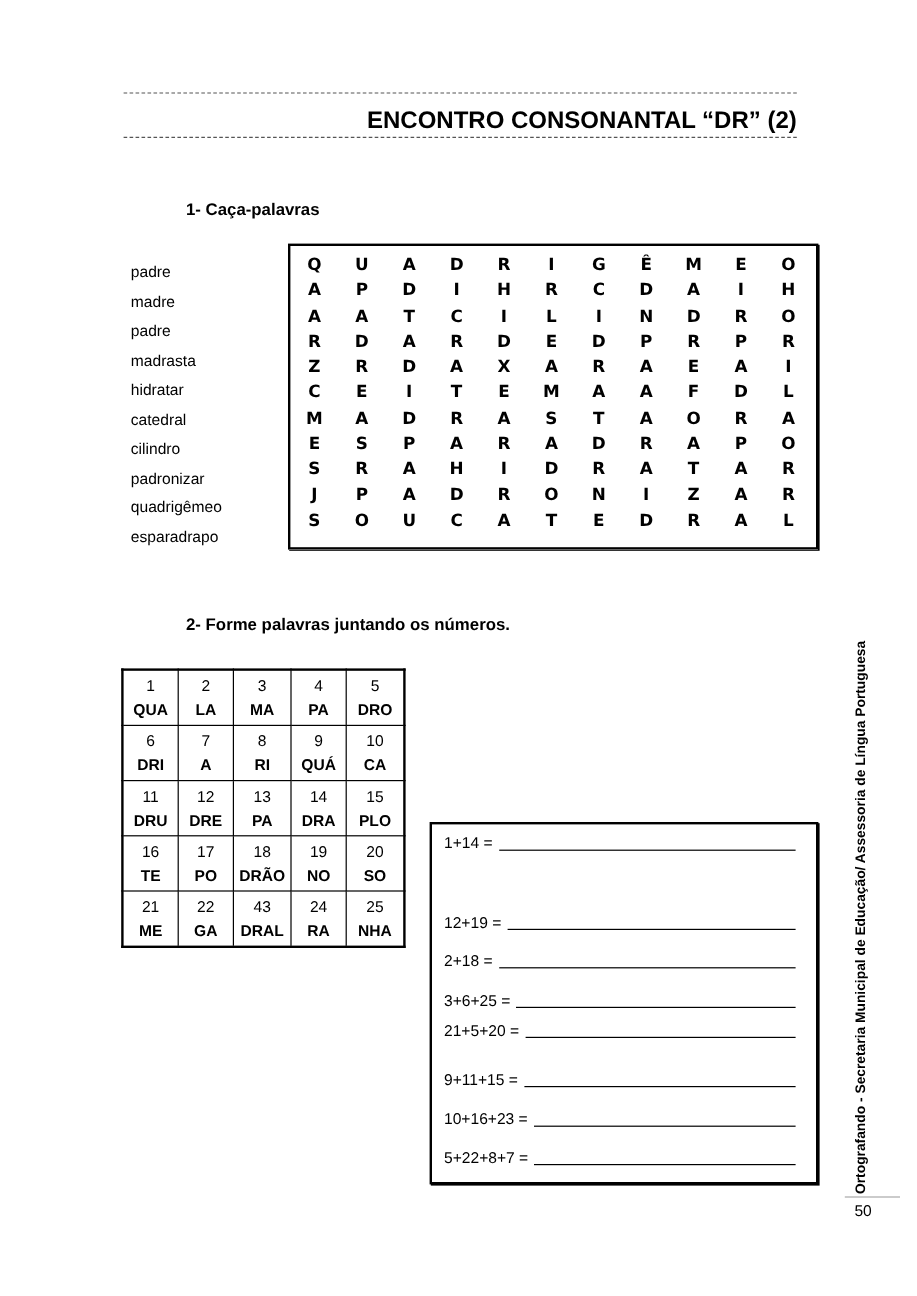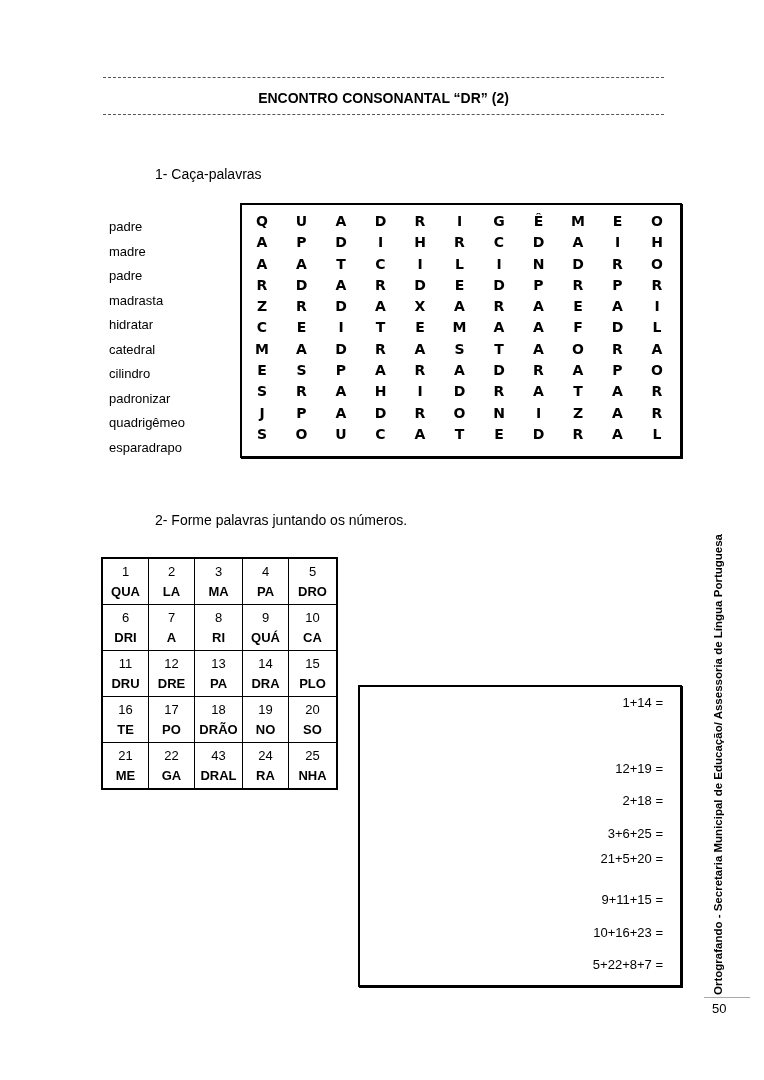--- a/index.html
+++ b/index.html
@@ -1,41 +1,41 @@
 <!DOCTYPE html>
 <html><head>
 <meta charset="utf-8">
 <style>
   html, body { margin: 0; padding: 0; background: #ffffff; }
   body { width: 764px; height: 1080px; position: relative; overflow: hidden;
          font-family: "Liberation Sans", sans-serif; color: #000; }
   .dash { position: absolute; left: 103px; width: 561px; height: 0;
           border-top: 1px dashed #555; }
-  .title { position: absolute; left: 103px; width: 561px; top: 90px; text-align: center;
-           font-weight: bold; font-size: 14px; }
-  .section { position: absolute; font-size: 14px; }
+  .title { position: absolute; left: 103px; width: 561px; top: 90px; text-align: right;
+           font-weight: bold; font-size: 20px; }
+  .section { position: absolute; font-size: 14px; font-weight: bold; }
   .wordlist { position: absolute; left: 109px; top: 218px; font-size: 13px; }
   .wordlist div { height: 24.5px; line-height: 17px; }
   .ws { position: absolute; left: 240px; top: 203px; width: 438px; height: 251px;
         border: 2px solid #000; box-shadow: 1px 1px 0 #000; box-sizing: content-box; }
   .ws-grid { position: absolute; left: 10px; top: 6px; display: grid;
              grid-template-columns: repeat(11, 39.5px); grid-auto-rows: 21.3px; }
   .ws-cell { font-family: "DejaVu Sans", sans-serif; font-weight: bold; font-size: 14px;
              text-align: center; line-height: 21px; width: 20px; }
   table.syl { position: absolute; left: 101px; top: 557px; border-collapse: collapse;
               border: 2px solid #000; }
   table.syl td { border: 1px solid #000; width: 45px; height: 45px; text-align: center;
                  vertical-align: middle; padding: 0; font-size: 13px; line-height: 20px; }
   table.syl td.wide { width: 47px; }
   .num { display: block; font-weight: normal; }
   .syl-text { display: block; font-weight: bold; }
   .answers { position: absolute; left: 358px; top: 685px; width: 320px; height: 298px;
              border: 2px solid #000; box-shadow: 1px 1px 0 #000; }
   .ans-row { position: absolute; left: 10px; right: 17px; font-size: 13px;
-             display: flex; align-items: flex-end; flex-direction: column; }
+             display: flex; align-items: flex-start; }
   .ans-row .line { flex: 1; border-bottom: 1px solid #000; margin-left: 5px; height: 13px; }
   .side { position: absolute; left: 712px; top: 995px; transform-origin: 0 0;
           transform: rotate(-90deg); font-weight: bold; font-size: 11.5px; white-space: nowrap; }
   .pg-line { position: absolute; left: 704px; top: 997px; width: 46px; border-top: 1px solid #aaa; }
   .pg { position: absolute; left: 712px; top: 1001px; font-size: 13px; }
 </style>
 </head>
 <body>
 
 <div class="dash" style="top:77px;"></div>

